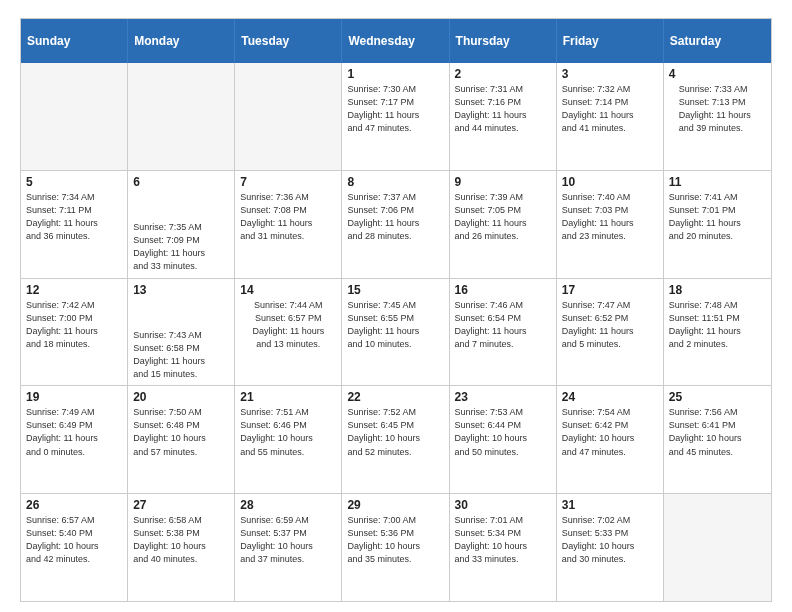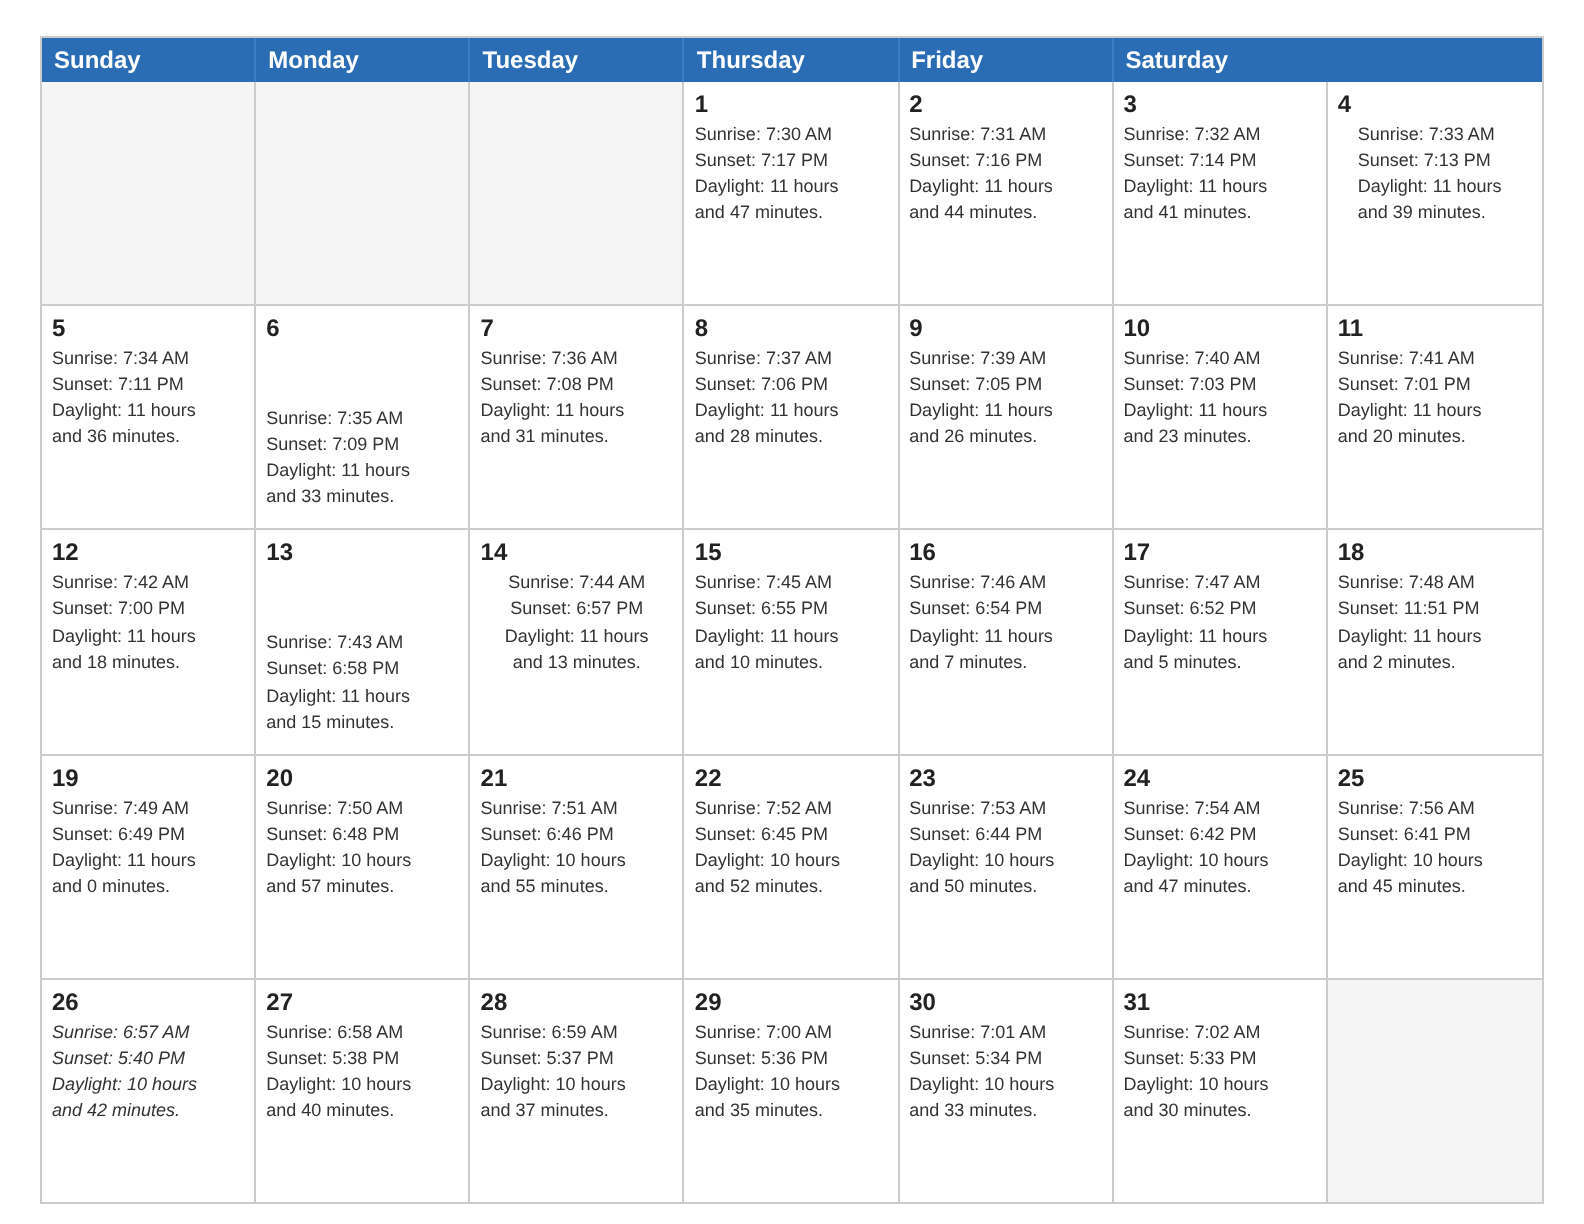--- a/index.html
+++ b/index.html
@@ -62,21 +62,21 @@
     }
     .cal-header {
       display: grid;
       grid-template-columns: repeat(7, 1fr);
       background: #2a6db5;
     }
     .cal-header-cell {
       color: #fff;
       font-size: 12px;
       font-weight: bold;
-      padding: 4px 6px;
+      padding: 15px 6px;
       text-align: left;
       border-right: 1px solid #3a7dc5;
     }
     .cal-header-cell:last-child { border-right: none; }
     .cal-body {
       flex: 1;
       display: flex;
       flex-direction: column;
     }
     .cal-row {
@@ -113,20 +113,21 @@
 </head>
 <body>
 
 <div class="page">
 
   <div class="calendar">
     <div class="cal-header">
     <div class="cal-header-cell">Sunday</div>
         <div class="cal-header-cell">Monday</div>
         <div class="cal-header-cell">Tuesday</div>
+        <div class="cal-header-cell">Wednesday</div>
         <div class="cal-header-cell">Thursday</div>
         <div class="cal-header-cell">Friday</div>
         <div class="cal-header-cell">Saturday</div>
       </div>
     <div class="cal-body">
     <div class="cal-row">
           <div class="cal-cell empty"></div>
           <div class="cal-cell empty"></div>
           <div class="cal-cell empty"></div>
           <div class="cal-cell">
@@ -307,21 +308,21 @@
             <span class="day-num">25</span>
             <div class="cell-text" style="white-space: pre-line;">Sunrise: 7:56 AM
 Sunset: 6:41 PM
 Daylight: 10 hours
 and 45 minutes.</div>
           </div>
         </div>
         <div class="cal-row">
           <div class="cal-cell">
             <span class="day-num">26</span>
-            <div class="cell-text" style="white-space: pre-line; font-style: italic;">Sunrise: 6:57 AM
+            <div class="cell-text" style="white-space: pre-line;">Sunrise: 6:57 AM
 Sunset: 5:40 PM
 Daylight: 10 hours
 and 42 minutes.</div>
           </div>
           <div class="cal-cell">
             <span class="day-num">27</span>
             <div class="cell-text" style="white-space: pre-line;">Sunrise: 6:58 AM
 Sunset: 5:38 PM
 Daylight: 10 hours
 and 40 minutes.</div>

